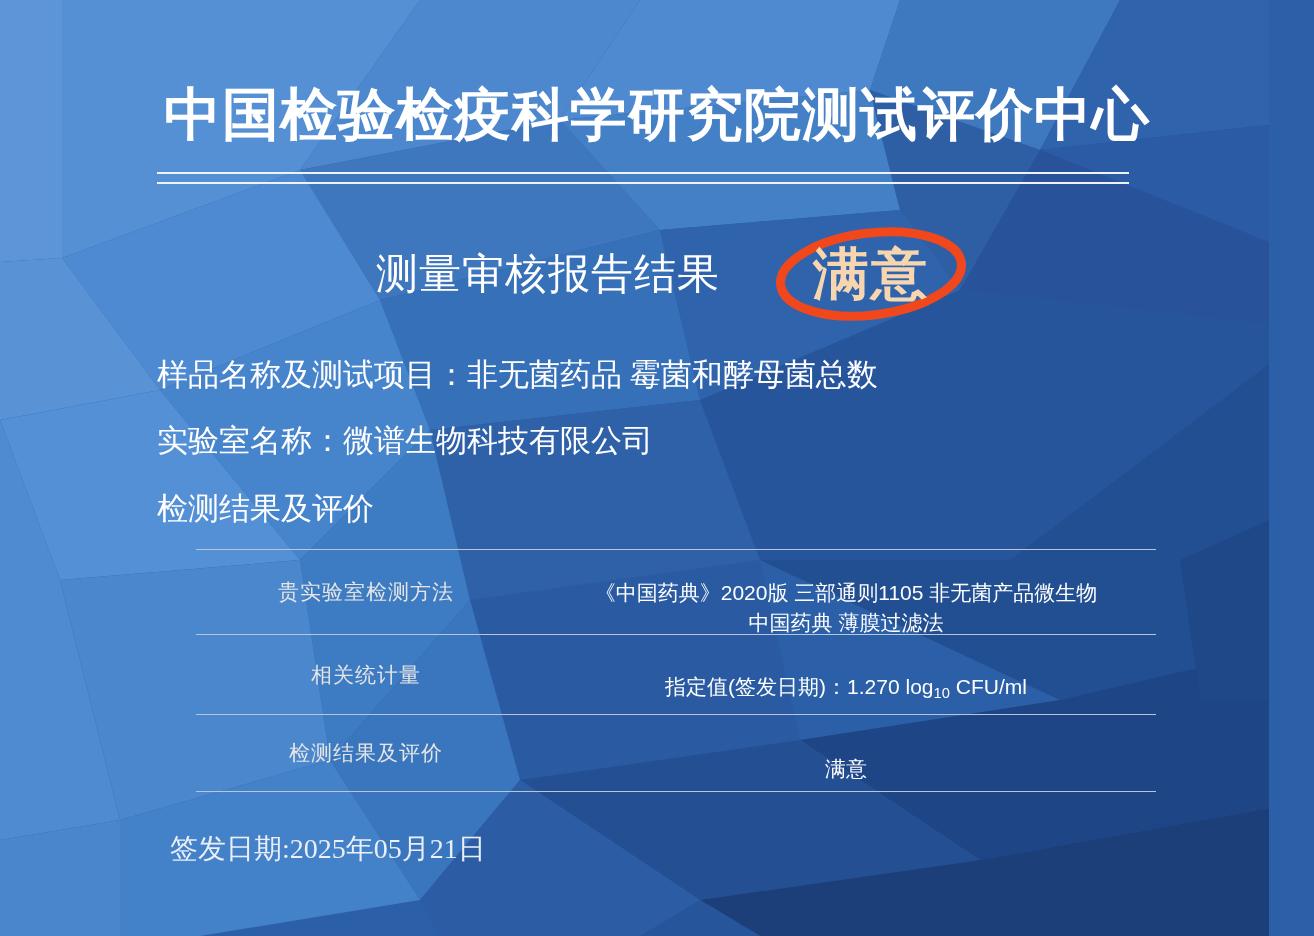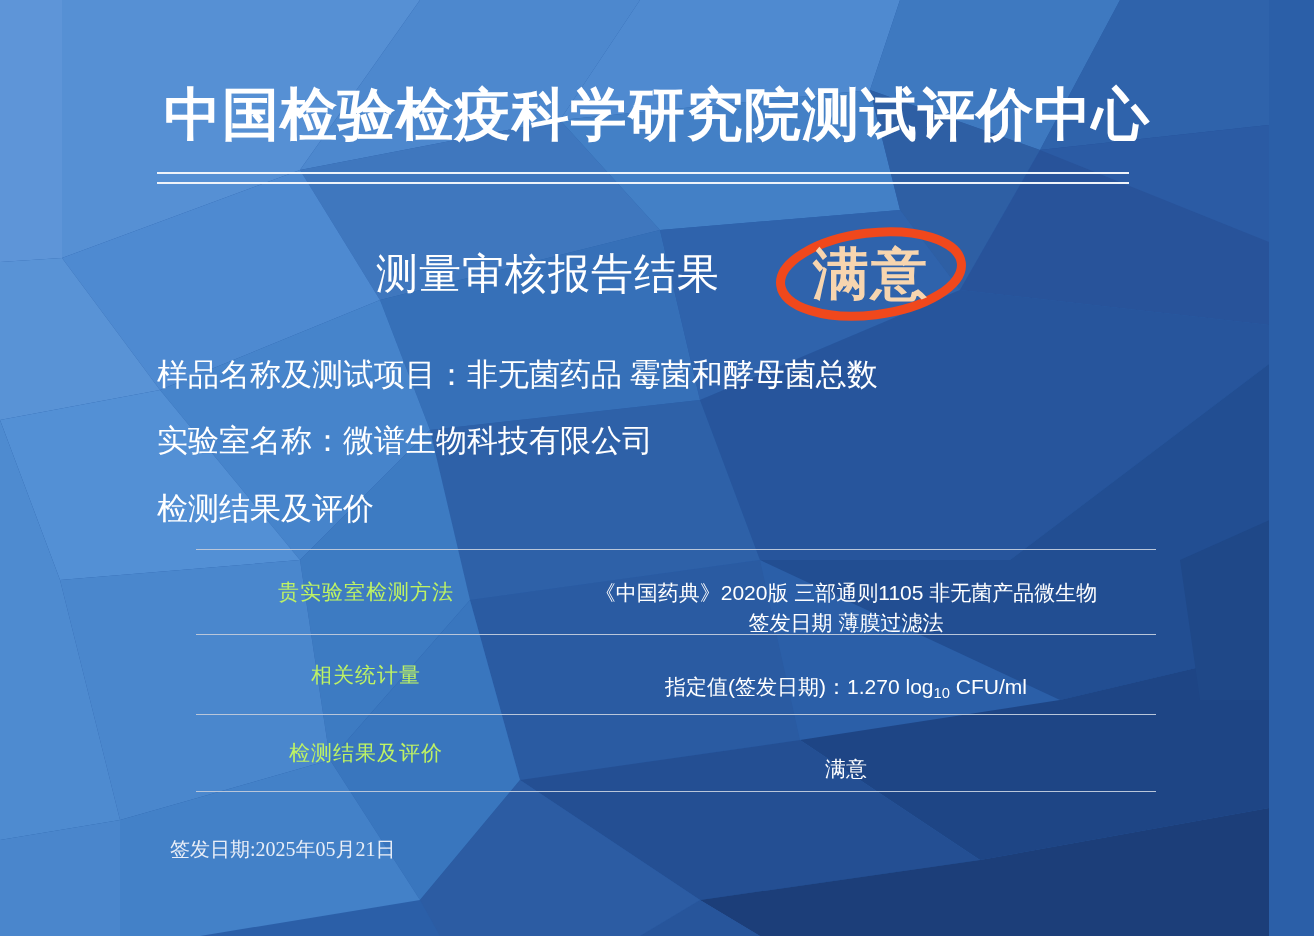--- a/index.html
+++ b/index.html
@@ -140,21 +140,21 @@
     align-items:center;
     width:100%;
   }
   .row.r0 { height:84px; }
   .row.r1 { height:79px; }
   .row.r2 { height:76px; }
 
   .cell-label {
     flex:0 0 340px;
     text-align:center;
-    color:#bef264;
+    color:#e5e5e5;
     font-family:"Liberation Sans", sans-serif;
     font-size:21px;
     line-height:30px;
     letter-spacing:1px;
   }
   .cell-value {
     flex:1 1 auto;
     text-align:center;
     color:#ffffff;
     font-family:"Liberation Sans", sans-serif;
@@ -168,21 +168,21 @@
     font-size:0.70em;
     vertical-align:-0.28em;
   }
 
   
   .issue-date {
     position:absolute;
     left:170px; top:833px;
     color:#e9eef7;
     font-family:"Liberation Serif", serif;
-    font-size:20px;
+    font-size:28px;
     line-height:32px;
     white-space:nowrap;
   }
 </style>
 </head>
 <body>
 
 <div id="stage">
 
   <svg id="bg-poly" viewBox="0 0 1314 936" preserveAspectRatio="none">
@@ -249,21 +249,21 @@
     <div class="info-line l-head">检测结果及评价</div>
 
     <div class="table">
 
       <div class="rule"></div>
 
       <div class="row r0">
         <div class="cell-label">贵实验室检测方法</div>
         <div class="cell-value">
           <span class="vline">《中国药典》2020版 三部通则1105 非无菌产品微生物</span>
-          <span class="vline">签发日期 薄膜过滤法</span>
+          <span class="vline">中国药典 薄膜过滤法</span>
         </div>
       </div>
 
       <div class="rule"></div>
 
       <div class="row r1">
         <div class="cell-label">相关统计量</div>
         <div class="cell-value">
           <span>指定值(签发日期)：</span><span>1.270</span><span>&nbsp;</span><span>log</span><sub>10</sub><span>&nbsp;</span><span>CFU/ml</span>
         </div>

